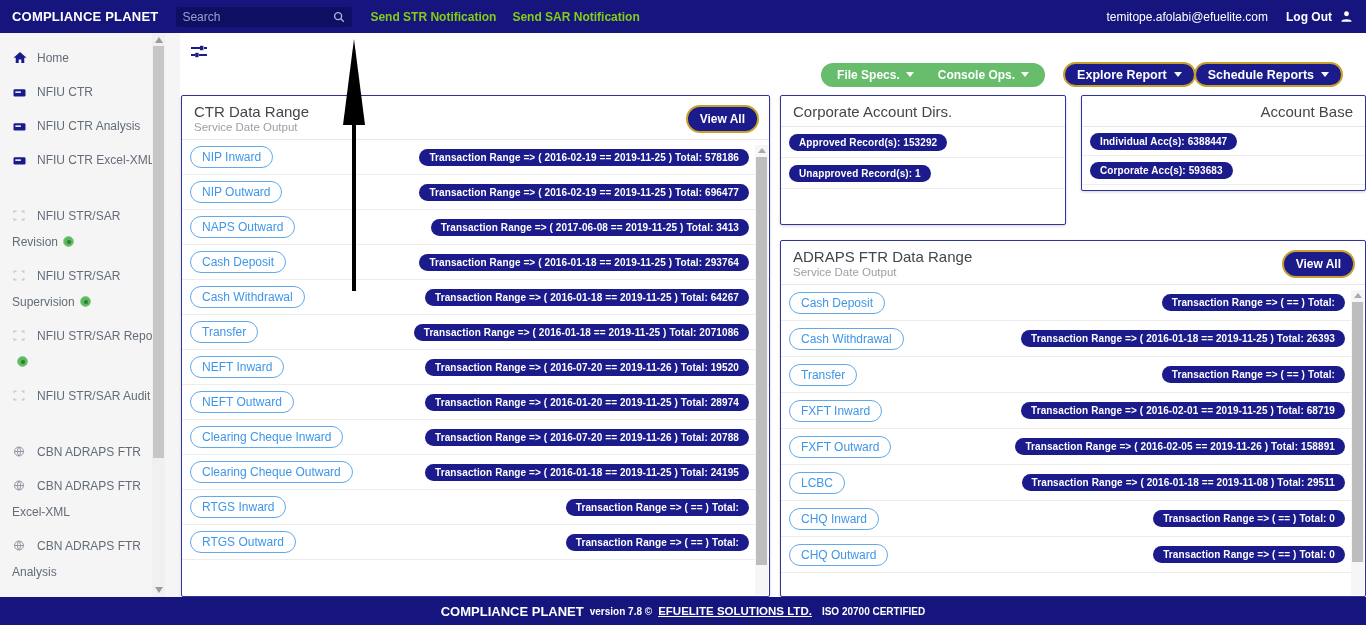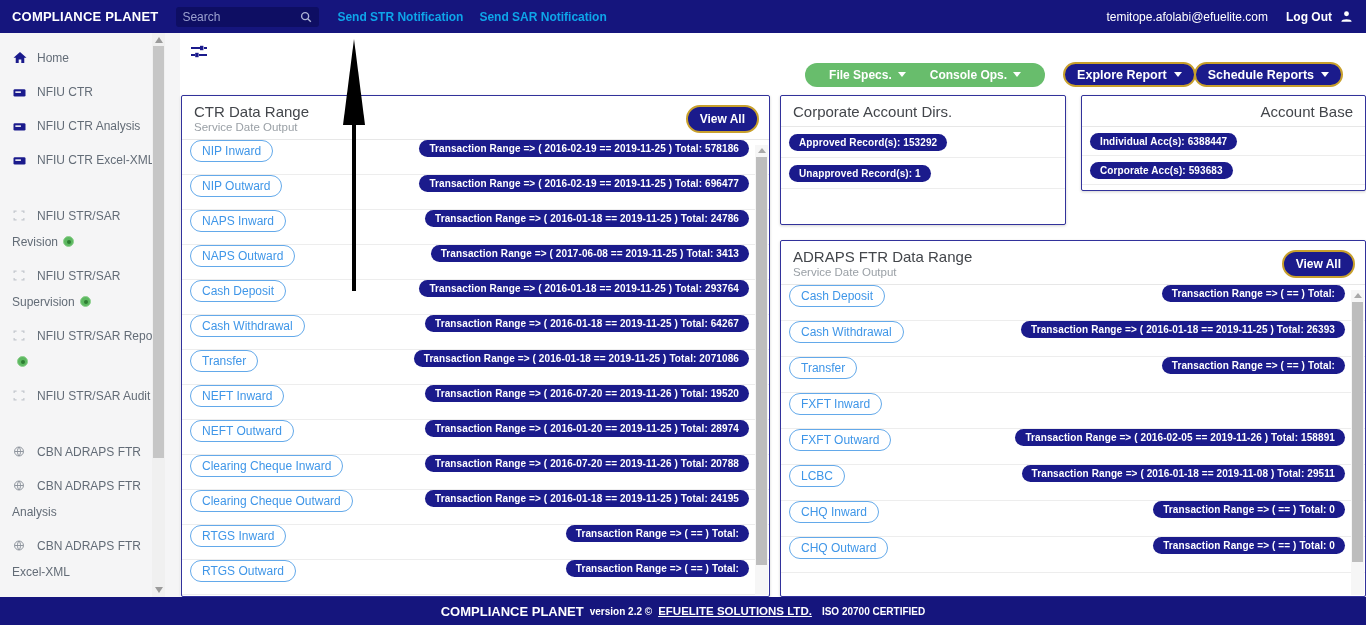--- a/index.html
+++ b/index.html
@@ -4,27 +4,27 @@
 <style>
   * { margin:0; padding:0; box-sizing:border-box; }
   html,body { width:1366px; height:625px; overflow:hidden; }
   body { font-family:"Liberation Sans", sans-serif; background:#fff; }
   .stage { position:relative; width:1366px; height:625px; background:#fff; overflow:hidden; }
 
   
   .topbar { position:absolute; left:0; top:0; width:1366px; height:33px;
             background:#15157d; display:flex; align-items:center; color:#fff; z-index:30; }
   .logo { font-weight:bold; font-size:13px; letter-spacing:.2px; margin-left:12px; white-space:nowrap; }
-  .searchbox { margin-left:18px; width:143px; height:20px; background:#0e0e63; border-radius:3px;
+  .searchbox { margin-left:18px; width:176px; height:20px; background:#0e0e63; border-radius:3px;
                display:flex; align-items:center; padding:0 6px; }
   .searchbox input { flex:1; background:transparent; border:none; outline:none; color:#cdd1ef;
                      font-size:12px; font-family:"Liberation Sans",sans-serif; width:110px; }
   .searchbox input::placeholder { color:#9ba0cf; }
   .topnav { display:flex; gap:16px; margin-left:18px; }
-  .topnav a { color:#0ea5e9; font-size:12px; font-weight:bold; text-decoration:none; white-space:nowrap; cursor:pointer; }
+  .topnav a { color:#84cc16; font-size:12px; font-weight:bold; text-decoration:none; white-space:nowrap; cursor:pointer; }
   .topbar .spacer { flex:1; }
   .user-email { font-size:12px; margin-right:18px; }
   .logout { font-size:12px; font-weight:bold; margin-right:7px; cursor:pointer; }
   .user-ic { width:15px; height:15px; margin-right:12px; }
 
   
   .sidebar { position:absolute; left:0; top:33px; width:180px; height:564px;
              background:#f5f5f6; overflow:hidden; padding:8px 0 0 0; }
   .side-item { display:block; padding:4px 20px 4px 12px; font-size:12px; color:#636c77;
                line-height:26px; cursor:pointer; }
@@ -39,21 +39,21 @@
   .arrow-up { position:absolute; left:3px; top:4px; width:0; height:0;
               border-left:4px solid transparent; border-right:4px solid transparent; border-bottom:6px solid #9b9b9b; }
   .arrow-dn { position:absolute; left:3px; bottom:4px; width:0; height:0;
               border-left:4px solid transparent; border-right:4px solid transparent; border-top:6px solid #9b9b9b; }
 
   
   .main { position:absolute; left:180px; top:33px; width:1186px; height:564px; background:#fff; }
   .tune { position:absolute; left:10px; top:11px; width:18px; height:15px; }
 
   .btn-row { position:absolute; top:29px; right:23px; display:flex; gap:18px; align-items:center; }
-  .green-group { display:flex; background:#68bd6c; border-radius:14px; padding:0 12px; height:24px; align-items:flex-start; }
+  .green-group { display:flex; background:#68bd6c; border-radius:14px; padding:0 4px; height:24px; align-items:flex-start; }
   .gbtn { background:transparent; border:none; color:#fff; font-weight:bold; font-size:12px;
           padding:0 12px; height:24px; cursor:pointer; font-family:"Liberation Sans",sans-serif; display:flex; align-items:center; gap:6px; }
   .navy-group { display:flex; }
   .nbtn { background:#1b1b8c; border:2px solid #c8a02c; color:#fff; font-weight:bold; font-size:12.5px;
           border-radius:14px; height:25px; padding:8px 12px; cursor:pointer;
           font-family:"Liberation Sans",sans-serif; display:flex; align-items:center; gap:7px; white-space:nowrap; }
   .nbtn + .nbtn { margin-left:-2px; }
   .caret { width:0; height:0; border-left:4px solid transparent; border-right:4px solid transparent;
            border-top:5px solid #fff; display:inline-block; }
 
@@ -66,21 +66,21 @@
   .p-adraps{ left:600px; top:207px; width:586px; height:357px; }
 
   .p-head { position:relative; padding:7px 12px 6px 12px; border-bottom:1px solid #e7e7e7; }
   .p-title { font-size:15px; color:#43464b; }
   .p-sub { font-size:11.5px; color:#9aa0a6; margin-top:1px; }
   .viewall { position:absolute; right:10px; top:9px; background:#1b1b8c; border:2px solid #c8a02c;
              border-radius:14px; color:#fff; font-weight:bold; font-size:12px; padding:5px 12px;
              cursor:pointer; font-family:"Liberation Sans",sans-serif; }
 
   .rowlist { }
-  .row { height:35px; display:flex; align-items:flex-start; justify-content:space-between;
+  .row { height:35px; display:flex; align-items:center; justify-content:space-between;
          border-bottom:1px solid #ededed; padding:0 20px 0 8px; }
   .p-adraps .row { height:36px; }
   .pill { background:#fff; border:1px solid #63a9ea; color:#3f96e8; border-radius:12px;
           font-size:12px; padding:3px 11px; cursor:pointer; white-space:nowrap;
           font-family:"Liberation Sans",sans-serif; }
   .nbadge { background:#1b1b8c; color:#fff; font-size:10px; font-weight:bold;
             padding:3px 10px; border-radius:9px; white-space:nowrap; letter-spacing:.1px; }
 
   .badge-row { height:31px; display:flex; align-items:center; padding:0 8px;
                border-bottom:1px solid #ededed; }
@@ -162,25 +162,25 @@
             <path d="M2 5 V2.5 H5 M11 2.5 H14 V5 M14 11 V13.5 H11 M5 13.5 H2 V11"></path>
           </svg></span><span>NFIU STR/SAR Audit</span></div>
     <div class="side-gap"></div>
     <div class="side-item"><span class="ic"><svg width="14" height="13" viewBox="0 0 16 16" fill="none" stroke="#8d939c" stroke-width="1.2">
             <circle cx="8" cy="8" r="5.5"></circle>
             <path d="M2.5 8 H13.5 M8 2.5 C5.5 5,5.5 11,8 13.5 M8 2.5 C10.5 5,10.5 11,8 13.5"></path>
           </svg></span><span>CBN ADRAPS FTR</span></div>
     <div class="side-item"><span class="ic"><svg width="14" height="13" viewBox="0 0 16 16" fill="none" stroke="#8d939c" stroke-width="1.2">
             <circle cx="8" cy="8" r="5.5"></circle>
             <path d="M2.5 8 H13.5 M8 2.5 C5.5 5,5.5 11,8 13.5 M8 2.5 C10.5 5,10.5 11,8 13.5"></path>
-          </svg></span><span>CBN ADRAPS FTR Analysis</span></div>
+          </svg></span><span>CBN ADRAPS FTR Excel-XML</span></div>
     <div class="side-item"><span class="ic"><svg width="14" height="13" viewBox="0 0 16 16" fill="none" stroke="#8d939c" stroke-width="1.2">
             <circle cx="8" cy="8" r="5.5"></circle>
             <path d="M2.5 8 H13.5 M8 2.5 C5.5 5,5.5 11,8 13.5 M8 2.5 C10.5 5,10.5 11,8 13.5"></path>
-          </svg></span><span>CBN ADRAPS FTR Excel-XML</span></div>
+          </svg></span><span>CBN ADRAPS FTR Analysis</span></div>
     <div class="side-gap"></div>
 
     <div class="side-scroll">
       <div class="arrow-up"></div>
       <div class="thumb"></div>
       <div class="arrow-dn"></div>
     </div>
   </div>
 
   <div class="main">
@@ -227,24 +227,20 @@
       <div class="rowlist">
         <div class="row">
             <button class="pill">NIP Inward</button>
             <span class="nbadge">Transaction Range =&gt; ( 2016-02-19 == 2019-11-25 ) Total: 578186</span>
           </div>
         <div class="row">
             <button class="pill">NIP Outward</button>
             <span class="nbadge">Transaction Range =&gt; ( 2016-02-19 == 2019-11-25 ) Total: 696477</span>
           </div>
         <div class="row">
-            <button class="pill">NAPS Inward</button>
-            <span class="nbadge">Transaction Range =&gt; ( 2016-01-18 == 2019-11-25 ) Total: 24786</span>
-          </div>
-        <div class="row">
             <button class="pill">NAPS Outward</button>
             <span class="nbadge">Transaction Range =&gt; ( 2017-06-08 == 2019-11-25 ) Total: 3413</span>
           </div>
         <div class="row">
             <button class="pill">Cash Deposit</button>
             <span class="nbadge">Transaction Range =&gt; ( 2016-01-18 == 2019-11-25 ) Total: 293764</span>
           </div>
         <div class="row">
             <button class="pill">Cash Withdrawal</button>
             <span class="nbadge">Transaction Range =&gt; ( 2016-01-18 == 2019-11-25 ) Total: 64267</span>
@@ -322,20 +318,21 @@
         <div class="row">
             <button class="pill">Cash Withdrawal</button>
             <span class="nbadge">Transaction Range =&gt; ( 2016-01-18 == 2019-11-25 ) Total: 26393</span>
           </div>
         <div class="row">
             <button class="pill">Transfer</button>
             <span class="nbadge">Transaction Range =&gt; ( == ) Total:</span>
           </div>
         <div class="row">
             <button class="pill">FXFT Inward</button>
+            <span class="nbadge">Transaction Range =&gt; ( 2016-02-01 == 2019-11-25 ) Total: 68719</span>
           </div>
         <div class="row">
             <button class="pill">FXFT Outward</button>
             <span class="nbadge">Transaction Range =&gt; ( 2016-02-05 == 2019-11-26 ) Total: 158891</span>
           </div>
         <div class="row">
             <button class="pill">LCBC</button>
             <span class="nbadge">Transaction Range =&gt; ( 2016-01-18 == 2019-11-08 ) Total: 29511</span>
           </div>
         <div class="row">
@@ -349,18 +346,18 @@
       </div>
       <div class="pscroll">
         <div class="a-up"></div>
         <div class="thumb" style="top:12px; height:260px;"></div>
       </div>
     </div>
   </div>
 
   <div class="footer">
     <span class="f-brand">COMPLIANCE PLANET</span>
-    <span class="f-ver">version 2.2 ©</span>
+    <span class="f-ver">version 7.8 ©</span>
     <span class="f-co">EFUELITE SOLUTIONS LTD.</span>
     <span class="f-cert">ISO 20700 CERTIFIED</span>
   </div>
 
 </div>
 
 </body></html>

